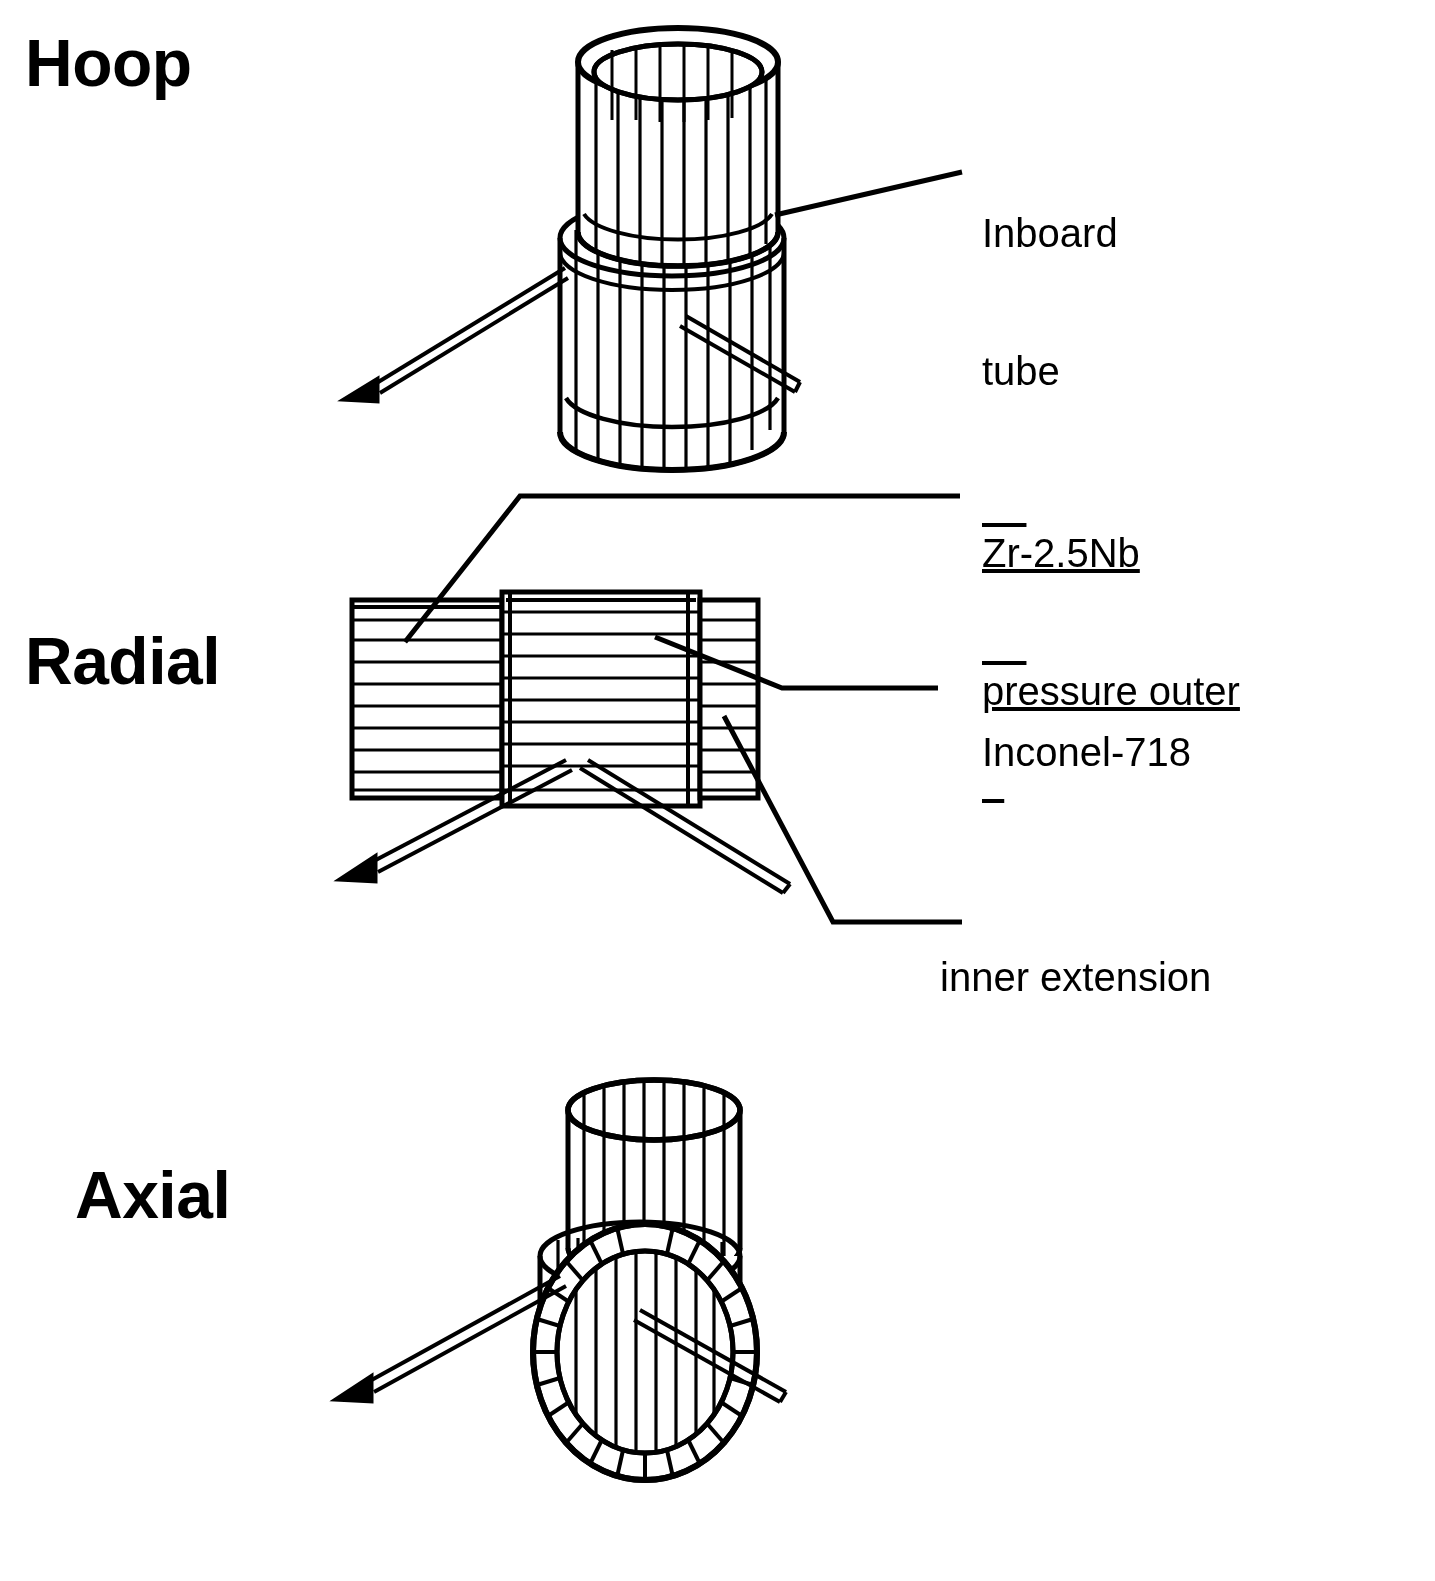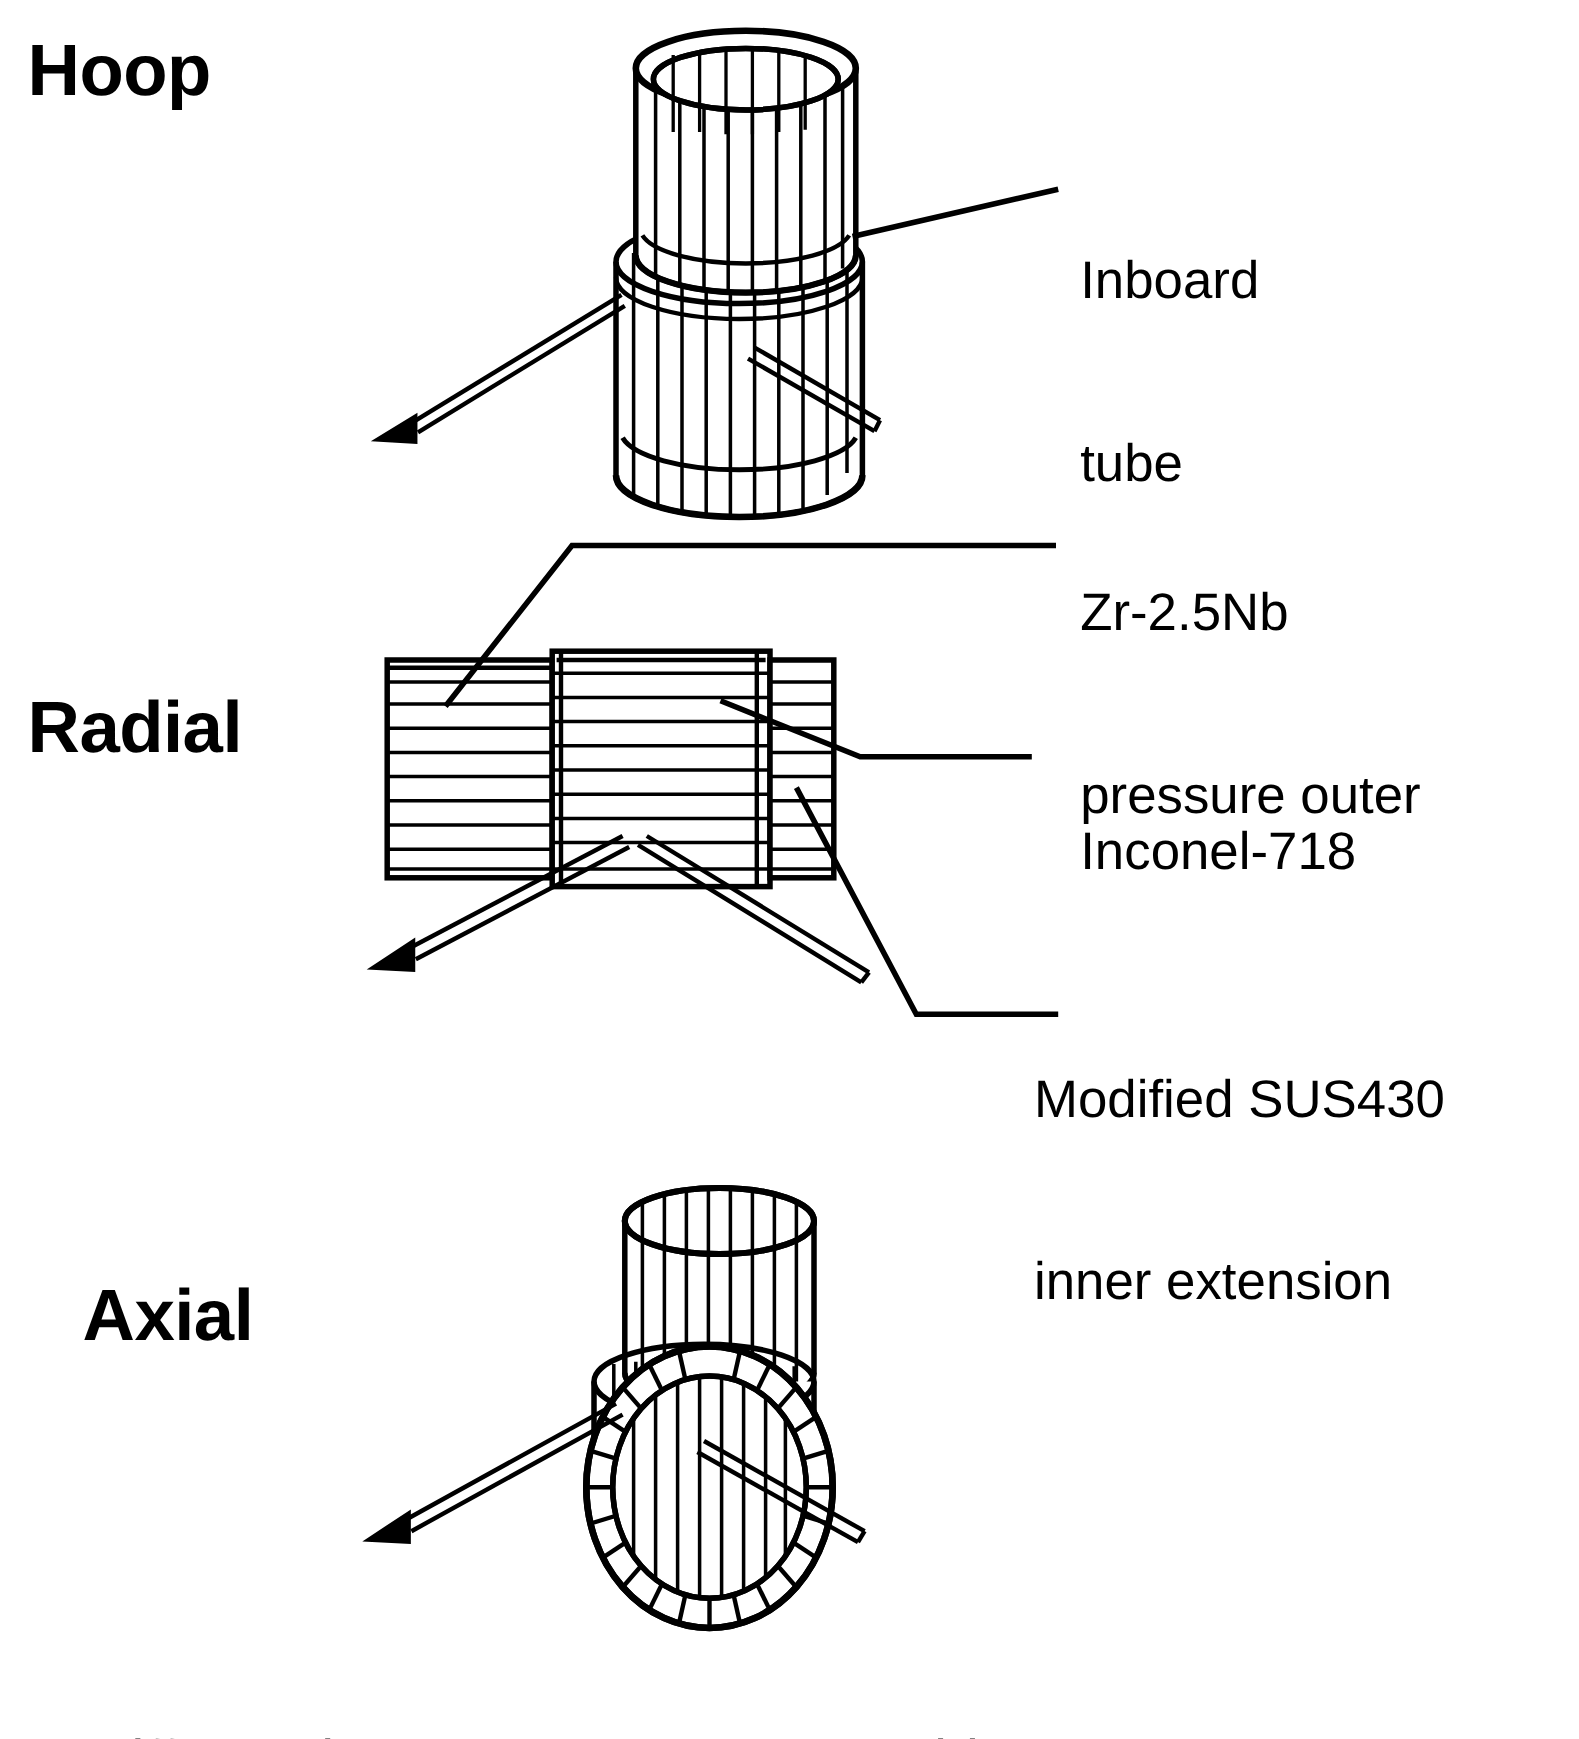--- a/index.html
+++ b/index.html
@@ -29,21 +29,21 @@
     font-size: 66px;
     color: #000000;
     letter-spacing: -0.5px;
     white-space: nowrap;
     line-height: 1;
   }
   .callout-label {
     position: absolute;
     font-family: "Liberation Sans", sans-serif;
     font-weight: normal;
-    font-size: 48px;
+    font-size: 40px;
     color: #000000;
     line-height: 1.15;
     white-space: pre;
   }
   .beam-label {
     position: absolute;
     font-family: "Liberation Sans", sans-serif;
     font-weight: normal;
     font-size: 52px;
     color: #000000;
@@ -345,31 +345,30 @@
 
   <div class="orient-label" style="left:25px; top:30px;">Hoop</div>
   <div class="orient-label" style="left:25px; top:628px;">Radial</div>
   <div class="orient-label" style="left:42px; top:1162px;margin-left:33px;">Axial</div>
 
   <div class="callout-label" style="left:982px; top:118px;">
     <div>Inboard</div>
     <div>tube</div>
   </div>
 
-  <div class="callout-label" style="left:982px; top:420px;">
+  <div class="callout-label" style="left:982px; top:438px;text-decoration:underline;">
     <div>Zr-2.5Nb</div>
     <div>pressure outer</div>
   </div>
 
   <div class="callout-label" style="left:982px; top:637px;">
     <div>Inconel-718</div>
   </div>
 
   <div class="callout-label" style="left:940px; top:862px;">
-    <div>Modified SUS430</div>
     <div>inner extension</div>
   </div>
 
   <div class="beam-label" style="left:82px; top:1452px;">
     <div>Diffracted</div>
     
   </div>
 
   <div class="beam-label" style="left:780px; top:1452px;">
     <div>Incident</div>

